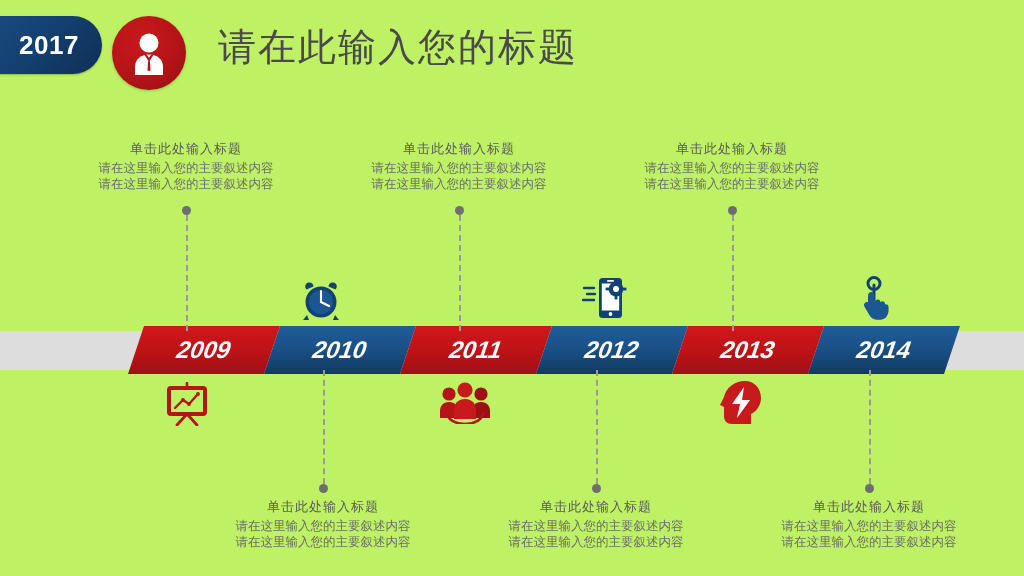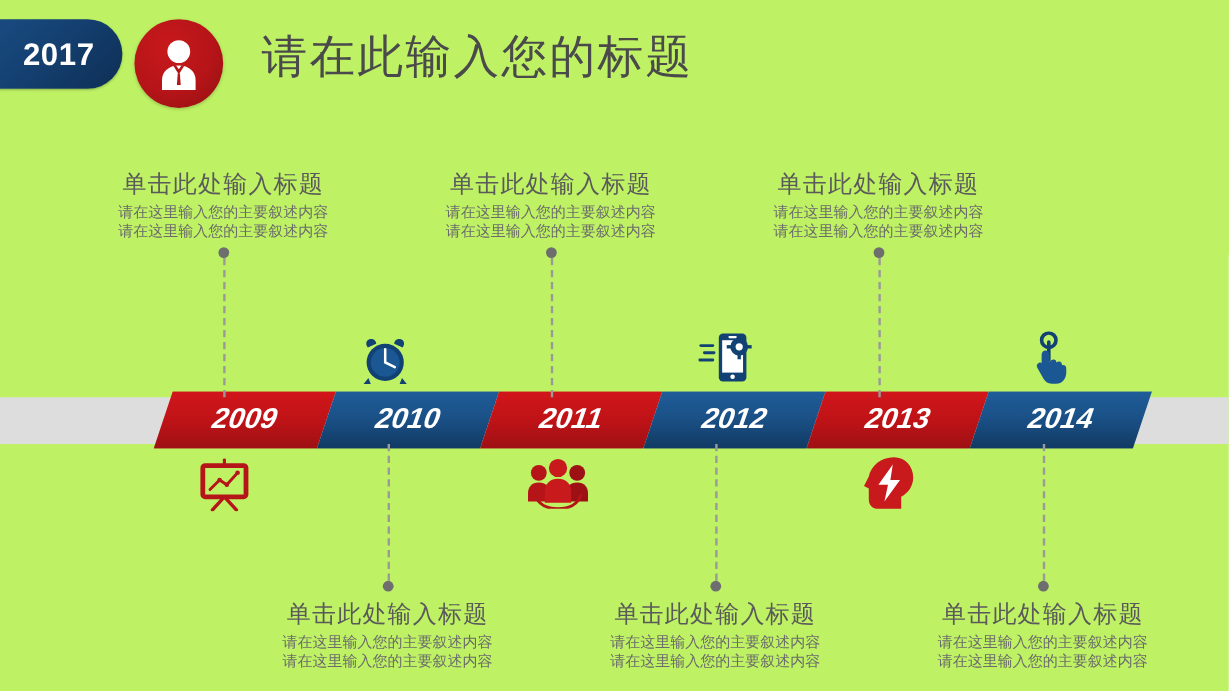--- a/index.html
+++ b/index.html
@@ -123,21 +123,21 @@
     background: #6e6e6e;
   }
 
   
   .tblock {
     position: absolute;
     width: 250px;
     text-align: center;
   }
   .tblock .t-title {
-    font-size: 20px;
+    font-size: 13px;
     color: #5a5a5a;
     letter-spacing: 1px;
     font-family: "DejaVu Sans", sans-serif;
     margin-bottom: 3px;
     white-space: nowrap;
   }
   .tblock .t-line {
     font-size: 12.5px;
     color: #6b6b6b;
     line-height: 16px;

